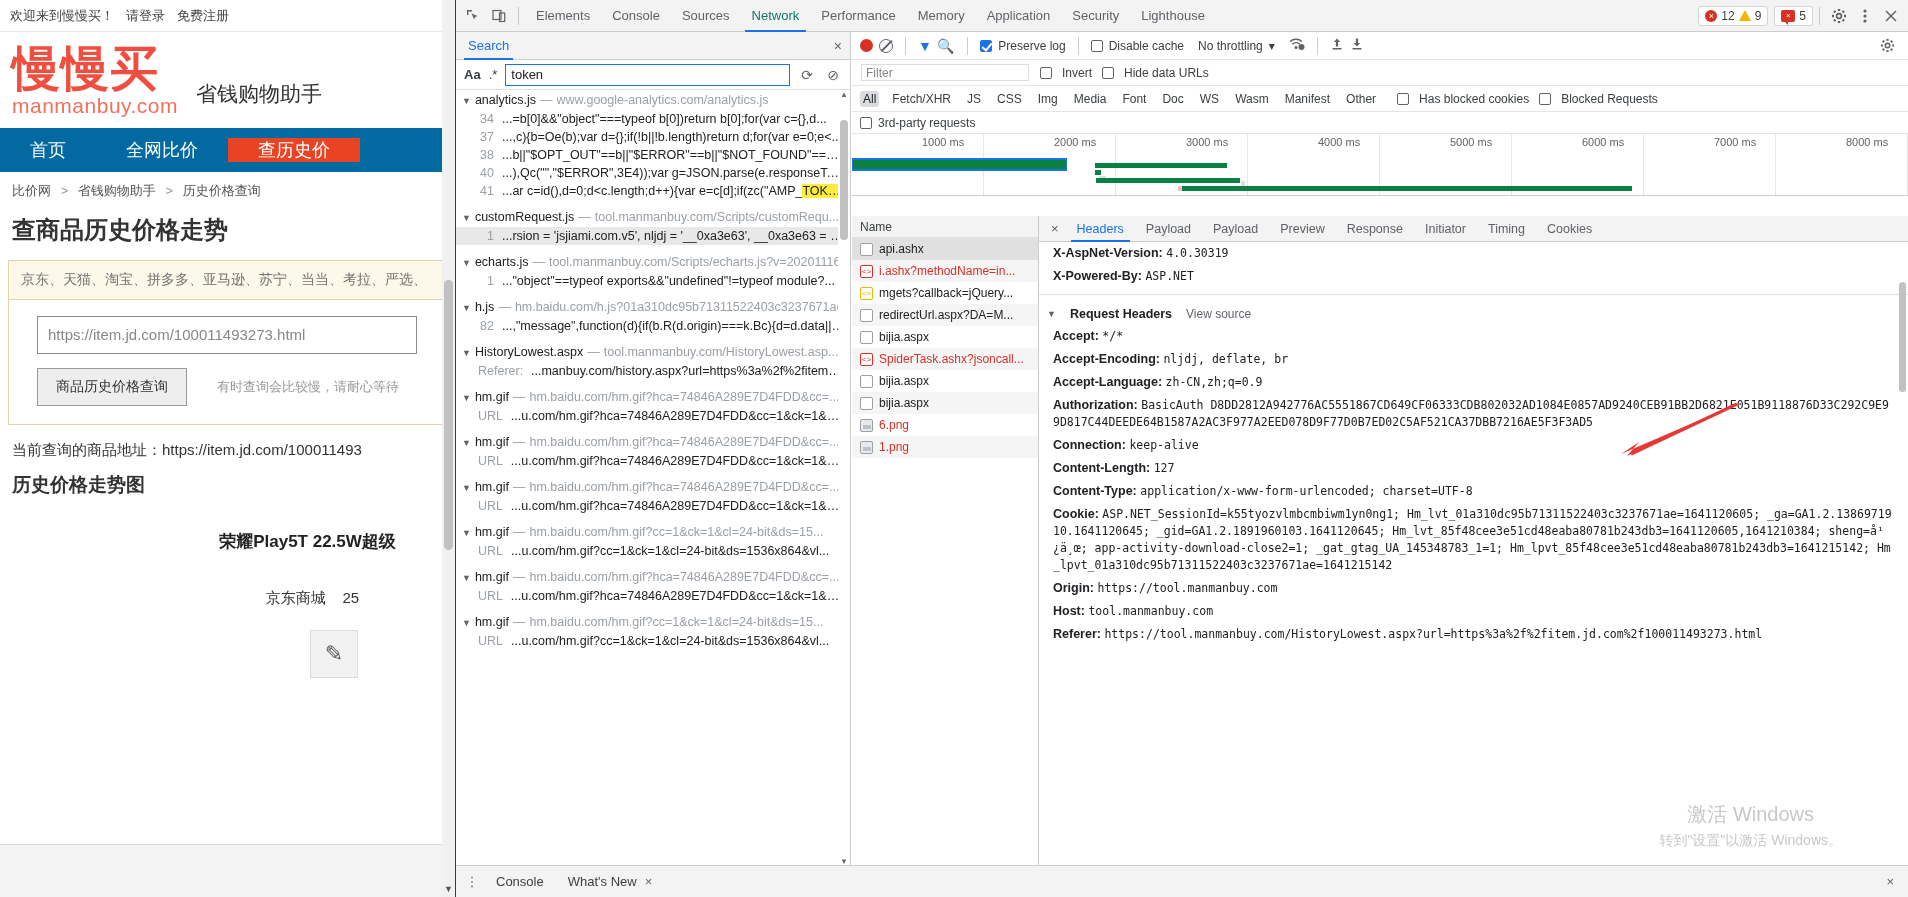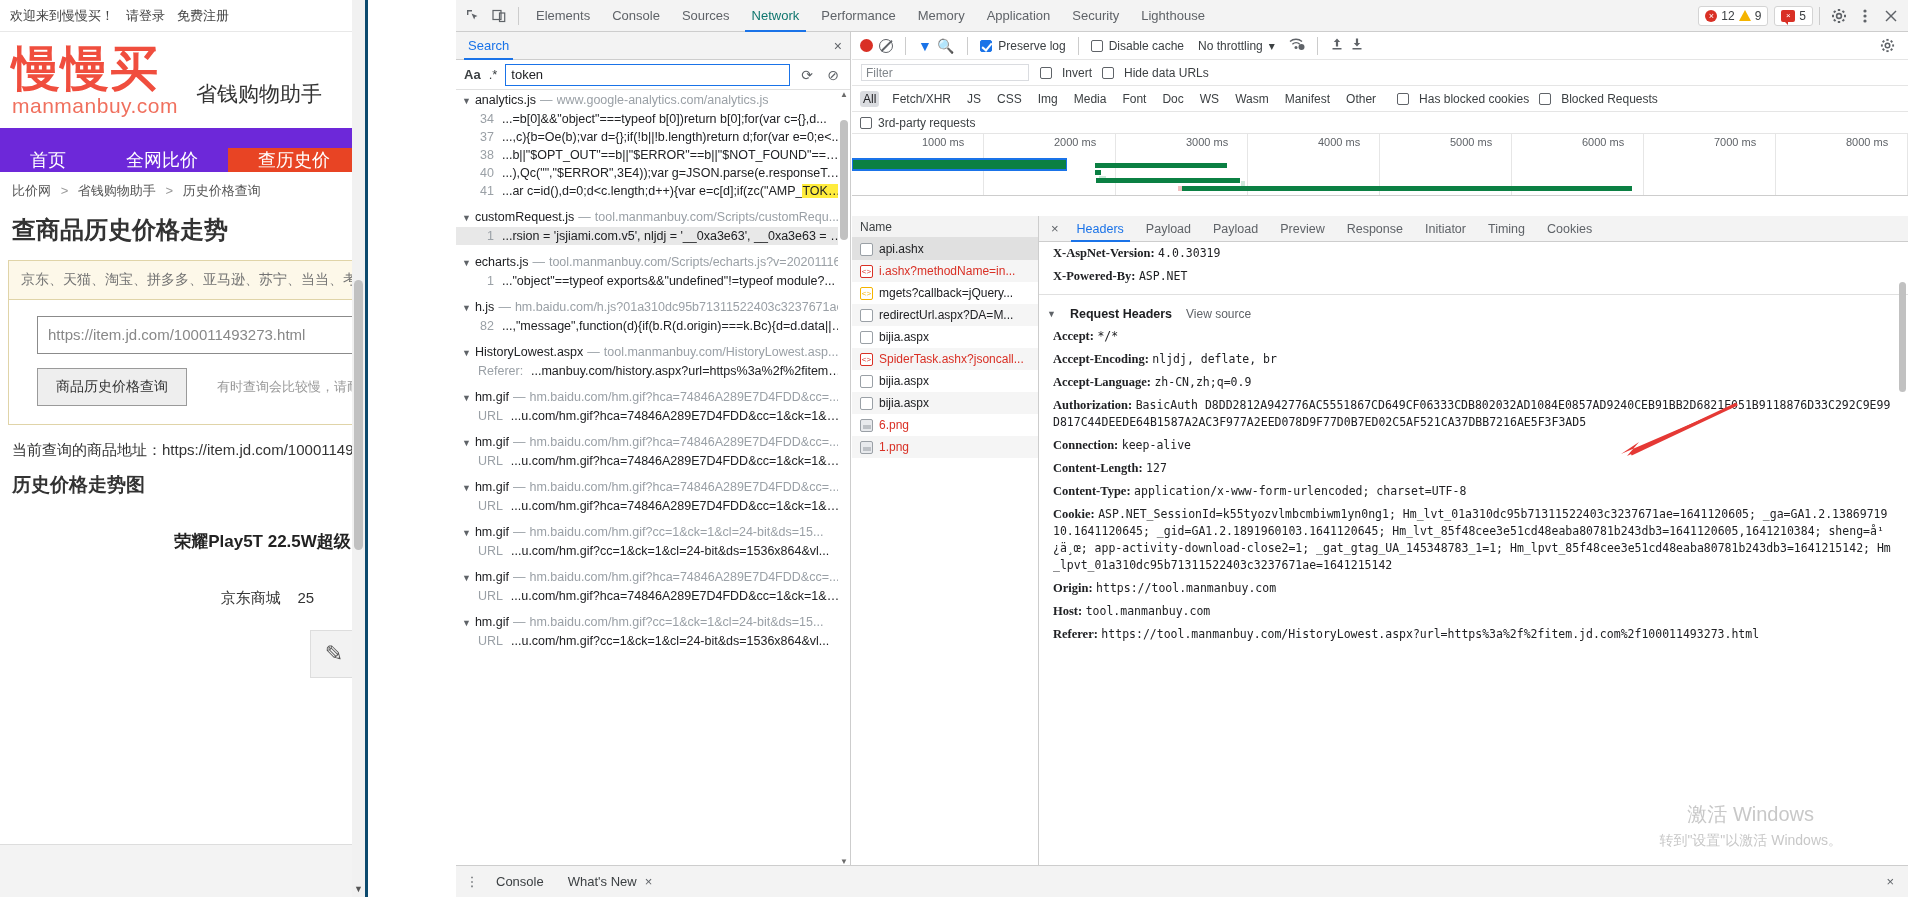--- a/index.html
+++ b/index.html
@@ -5,28 +5,28 @@
   * { box-sizing: border-box; }
   html, body { margin:0; padding:0; }
   body {
     width:1908px; height:897px; overflow:hidden;
     font-family:"Liberation Sans", sans-serif;
     font-size:12px; color:#202124; background:#fff;
   }
   .root { position:relative; width:1908px; height:897px; }
 
   
-  #page-pane { position:absolute; left:0; top:0; width:368px; height:897px; background:#fff; overflow:hidden; border-right:3px solid #0c4a6e;}
+  #page-pane { position:absolute; left:0; top:0; width:456px; height:897px; background:#fff; overflow:hidden; border-right:1px solid #0c4a6e;}
   .topbar { height:32px; border-bottom:1px solid #e8e8e8; display:flex; align-items:center; padding:0 10px; font-size:13px; color:#444; gap:12px; background:#fff;}
   .topbar a { color:#444; text-decoration:none; }
   .logo-wrap { display:flex; align-items:center; padding:14px 12px 10px 12px; gap:18px;}
   .logo-main { font-size:48px; font-weight:bold; color:#f04e3e; line-height:0.95; letter-spacing:1px; }
   .logo-sub { font-size:21px; color:#f0705e; font-family:"Liberation Sans", sans-serif; letter-spacing:0.5px; margin-top:2px;}
   .slogan { font-size:21px; color:#333; align-self:flex-end; padding-bottom:10px;}
-  .nav { background:#6d28d9; height:44px; display:flex; align-items:flex-end; }
+  .nav { background:#0369a1; height:44px; display:flex; align-items:center; }
   .nav div { display:flex; align-items:center; padding:0 30px; color:#fff; font-size:18px; }
   .nav div.active { background:#e84424; }
   .crumbs { padding:10px 12px; font-size:13px; color:#555; }
   .crumbs span.sep { color:#999; margin:0 6px;}
   .h1 { font-size:24px; font-weight:bold; color:#333; padding:4px 12px 14px 12px;}
   .notebox { border:1px solid #e0d4a8; background:#fdf8e9; margin:0 8px; }
   .noteline { padding:10px 12px; font-size:14px; color:#737373; white-space:nowrap; overflow:hidden;}
   .formarea { background:#fff; padding:16px 0 18px 0; border-top:1px solid #e0d4a8;}
   .urlinput { display:block; margin:0 12px 0 28px; width:380px; height:38px; border:1px solid #8b8b8b; padding:0 10px; font-size:15px; color:#888; line-height:36px; overflow:hidden; white-space:nowrap;}
   .btnrow { display:flex; align-items:center; margin:14px 0 0 28px; gap:30px;}
@@ -132,21 +132,21 @@
   .nt-foot { position:absolute; left:0; right:0; bottom:0; height:26px; border-top:1px solid #cdcdcd; background:#f3f3f3; display:flex; align-items:center; gap:20px; padding:0 10px; font-size:12px; color:#3c4043;}
 
   .details { flex:1; display:flex; flex-direction:column; min-width:0;}
   .det-tabs { height:26px; border-bottom:1px solid #cdcdcd; display:flex; align-items:center; gap:2px; padding:0 6px; background:#f3f3f3;}
   .det-x { color:#5f6368; font-size:13px; padding:0 6px;}
   .det-tab { padding:0 10px; height:26px; display:flex; align-items:center; font-size:12.5px; color:#5f6368; position:relative;}
   .det-tab.sel { color:#1a73e8;}
   .det-tab.sel:after{content:"";position:absolute;left:4px;right:4px;bottom:0;height:2px;background:#1a73e8;}
   .det-body { flex:1; overflow:hidden; padding:0 0 0 0; position:relative; background:#fff;}
   .hdr-line { padding:3px 14px; font-size:12.5px; line-height:17px; word-break:break-all;}
-  .hk { font-weight:bold; color:#202124;font-family:Liberation Serif, serif; }
+  .hk { font-weight:bold; color:#202124; }
   .hv { color:#202124; font-family:"DejaVu Sans Mono", monospace; font-size:11.5px;}
   .sec-title { padding:6px 14px 4px 8px; font-weight:bold; font-size:12.5px; color:#202124; display:flex; gap:14px; align-items:center;}
   .sec-title .tri { font-size:9px; color:#5f6368;}
   .viewsrc { font-weight:normal; color:#5f6368; font-size:12px;}
   .det-sep { border-top:1px solid #e0e0e0; margin:6px 0;}
   .det-scroll { position:absolute; right:0; top:0; width:11px; bottom:0;}
   .det-scroll .thumb { position:absolute; left:2px; top:40px; width:7px; height:110px; background:#c1c1c1; border-radius:4px;}
 
   
   .arrow { position:absolute; left:1153px; top:402px; width:130px; height:60px; pointer-events:none;}

